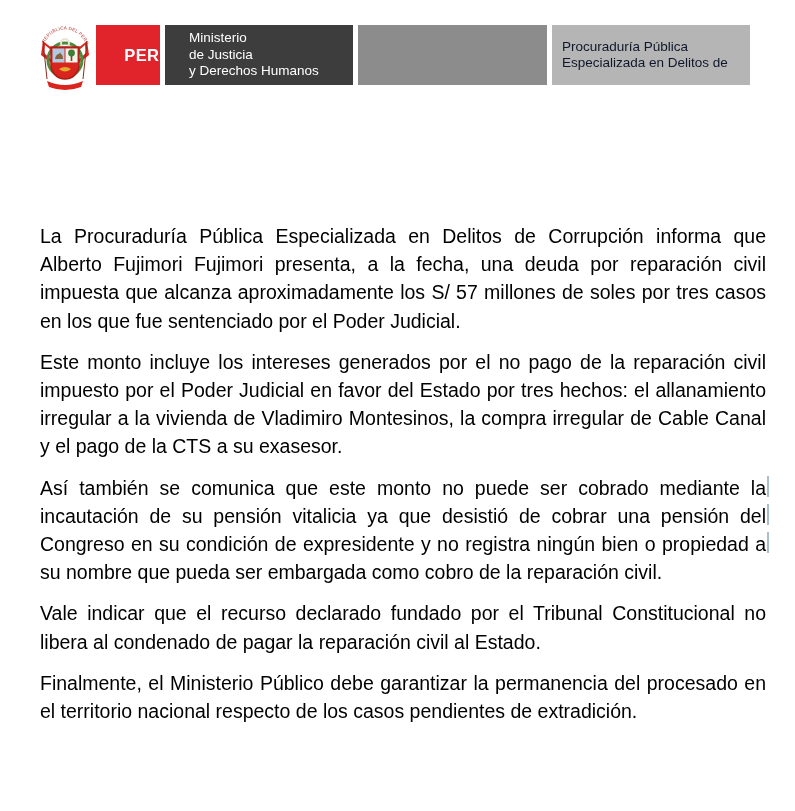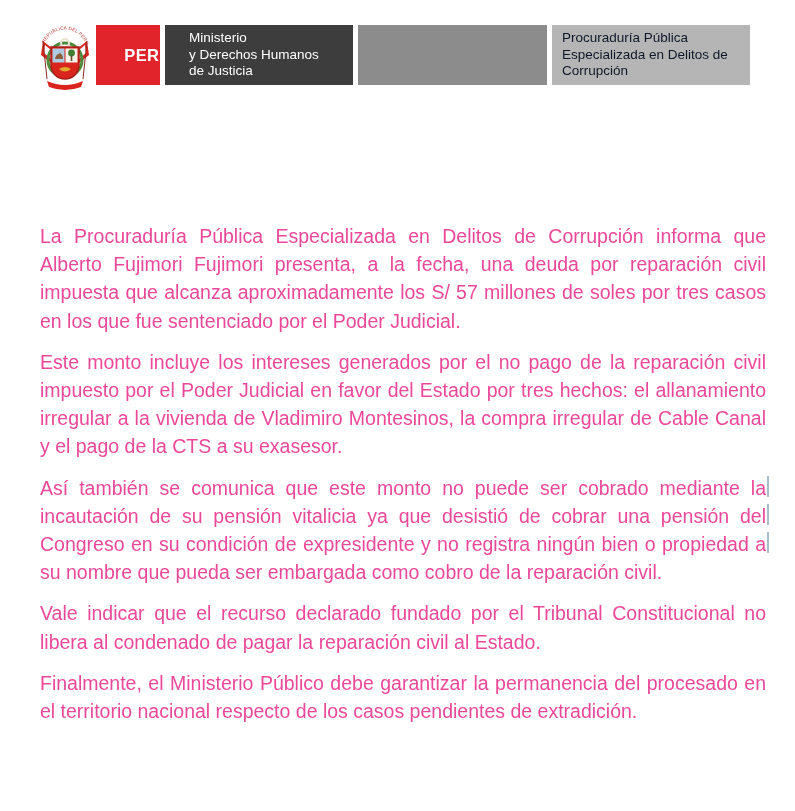--- a/index.html
+++ b/index.html
@@ -76,21 +76,21 @@
     line-height: 34px;
   }
 
   
   .doc-body {
     position: absolute;
     left: 40px; top: 222px;
     width: 726px;
     font-size: 19.5px;
     line-height: 28.2px;
-    color: #ec4899;
+    color: #000000;
     text-align: justify;
   }
   .doc-body p { margin-bottom: 13px; }
   .doc-body p:last-child { margin-bottom: 8px; }
 
   
   .change-bar {
     position: absolute;
     left: 767px;
     width: 2px;
@@ -139,31 +139,30 @@
 
       <path d="M 10 62 q 18 8 36 0 l -2 6 q -16 6 -32 0 Z" fill="#d9251d"></path>
     </svg>
 
     <div class="hbox box-peru">
       <span class="line">PERÚ</span>
     </div>
 
     <div class="hbox box-ministry">
       <span class="line">Ministerio</span>
+      <span class="line">de Justicia</span>
       <span class="line">y Derechos Humanos</span>
-      <span class="line">de Justicia</span>
     </div>
 
     <div class="hbox box-pge">
     </div>
 
     <div class="hbox box-ppedc">
       <span class="line">Procuraduría Pública</span>
       <span class="line">Especializada en Delitos de</span>
-      <span class="line">Corrupción</span>
     </div>
   </div>
 
 
   <div class="doc-body">
     <p>La Procuraduría Pública Especializada en Delitos de Corrupción informa que Alberto Fujimori Fujimori presenta, a la fecha, una deuda por reparación civil impuesta que alcanza aproximadamente los S/ 57 millones de soles por tres casos en los que fue sentenciado por el Poder Judicial.</p>
     <p>Este monto incluye los intereses generados por el no pago de la reparación civil impuesto por el Poder Judicial en favor del Estado por tres hechos: el allanamiento irregular a la vivienda de Vladimiro Montesinos, la compra irregular de Cable Canal y el pago de la CTS a su exasesor.</p>
     <p>Así también se comunica que este monto no puede ser cobrado mediante la incautación de su pensión vitalicia ya que desistió de cobrar una pensión del Congreso en su condición de expresidente y no registra ningún bien o propiedad a su nombre que pueda ser embargada como cobro de la reparación civil.</p>
     <p>Vale indicar que el recurso declarado fundado por el Tribunal Constitucional no libera al condenado de pagar la reparación civil al Estado.</p>
     <p>Finalmente, el Ministerio Público debe garantizar la permanencia del procesado en el territorio nacional respecto de los casos pendientes de extradición.</p>

